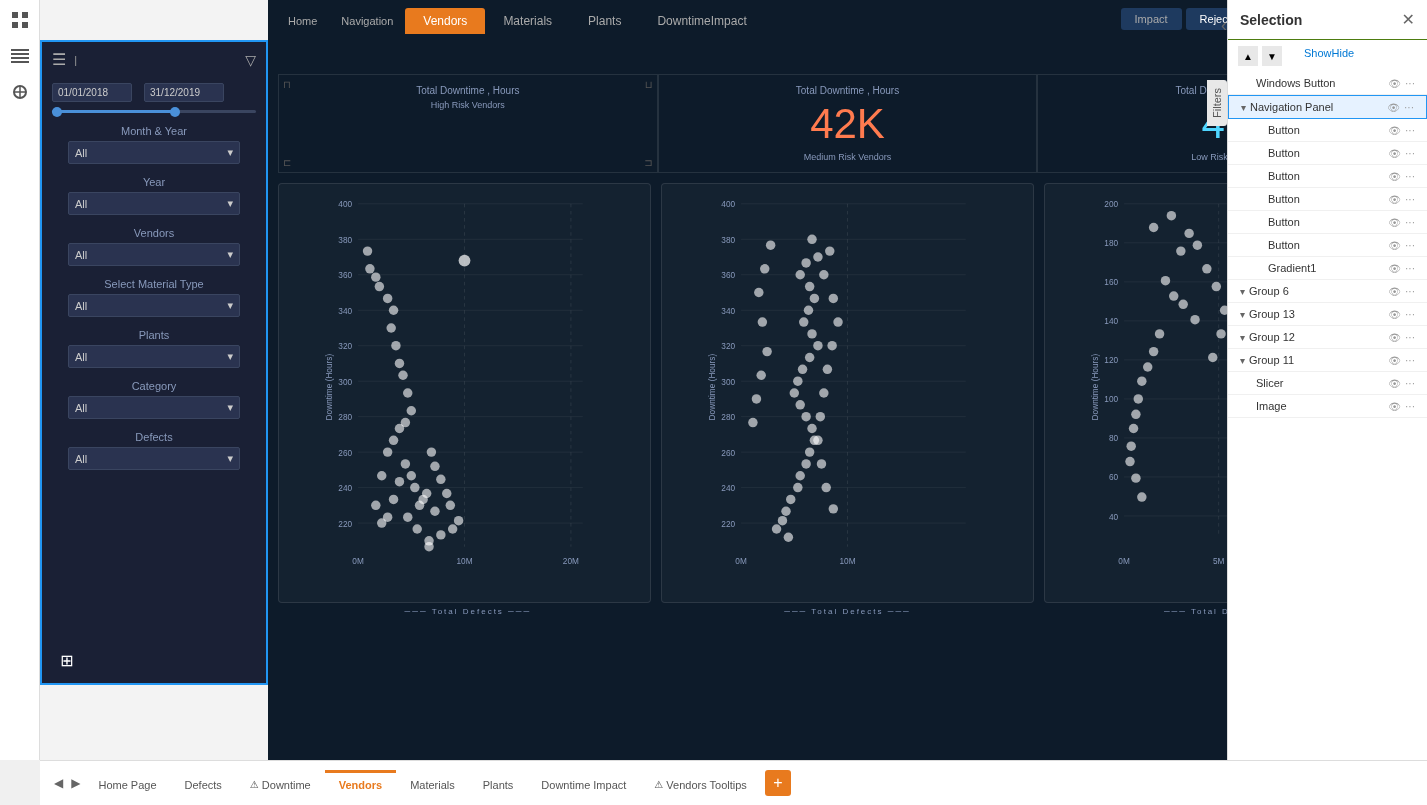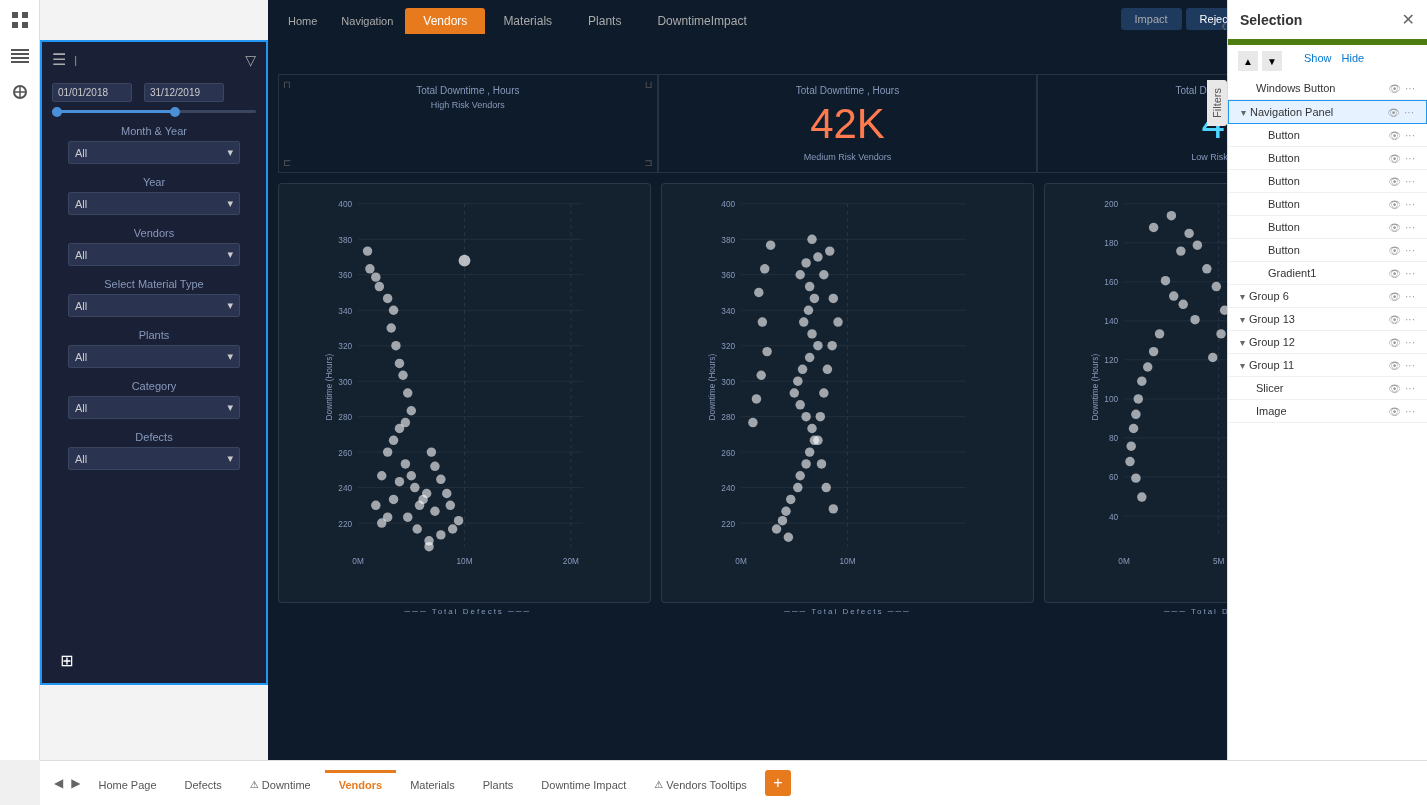--- a/index.html
+++ b/index.html
@@ -169,21 +169,21 @@
       position: absolute;
       right: 0; top: 0;
       width: 200px; height: 760px;
       background: #fff;
       border-left: 1px solid #ddd;
       z-index: 10;
     }
     .right-panel-header {
       display: flex; align-items: center; justify-content: space-between;
       padding: 10px 12px;
-      border-bottom: 6px solid #4d7c0f;
+      border-bottom: 1px solid #4d7c0f;
       text-align: center;
     }
     .selection-title { font-size: 14px; font-weight: 600; color: #333; }
     .close-icon { color: #666; font-size: 16px; cursor: pointer; }
 
     
     .filters-label-vert {
       position: absolute;
       right: 200px; top: 80px;
       writing-mode: vertical-rl;
@@ -215,21 +215,21 @@
 
     
     .arrow-controls {
       display: flex; align-items: center; gap: 4px; padding: 6px 10px;
     }
     .arrow-btn {
       width: 20px; height: 20px; background: #e8e8e8;
       border: none; cursor: pointer; font-size: 10px;
       display: flex; align-items: center; justify-content: center;
     }
-    .show-hide { display: flex; gap: 10px; padding: 0 10px 6px; }
+    .show-hide { display: flex; padding: 0 10px 6px; }
     .show-hide-btn { font-size: 11px; color: #0078d4; cursor: pointer; background: none; border: none; }
 
     
     .layer-items { overflow-y: auto; max-height: 500px; }
     .layer-item {
       display: flex; align-items: center; justify-content: space-between;
       padding: 5px 12px;
       font-size: 11px; color: #333;
       cursor: pointer;
       border-bottom: 1px solid #f0f0f0;

